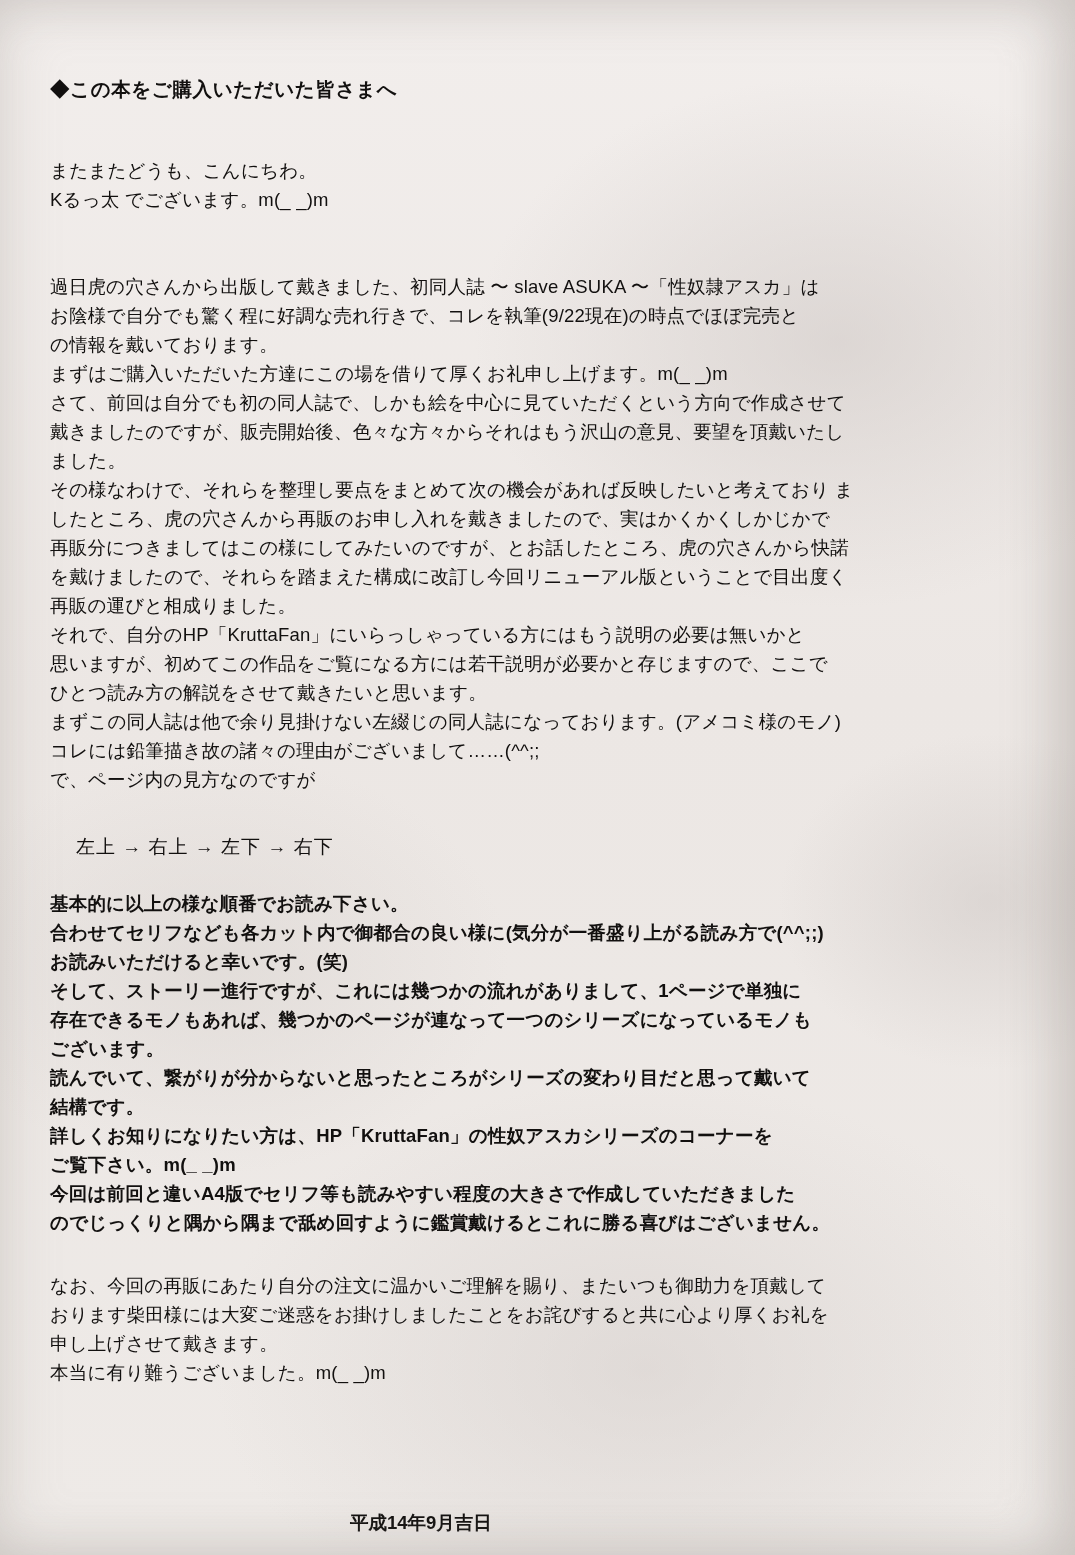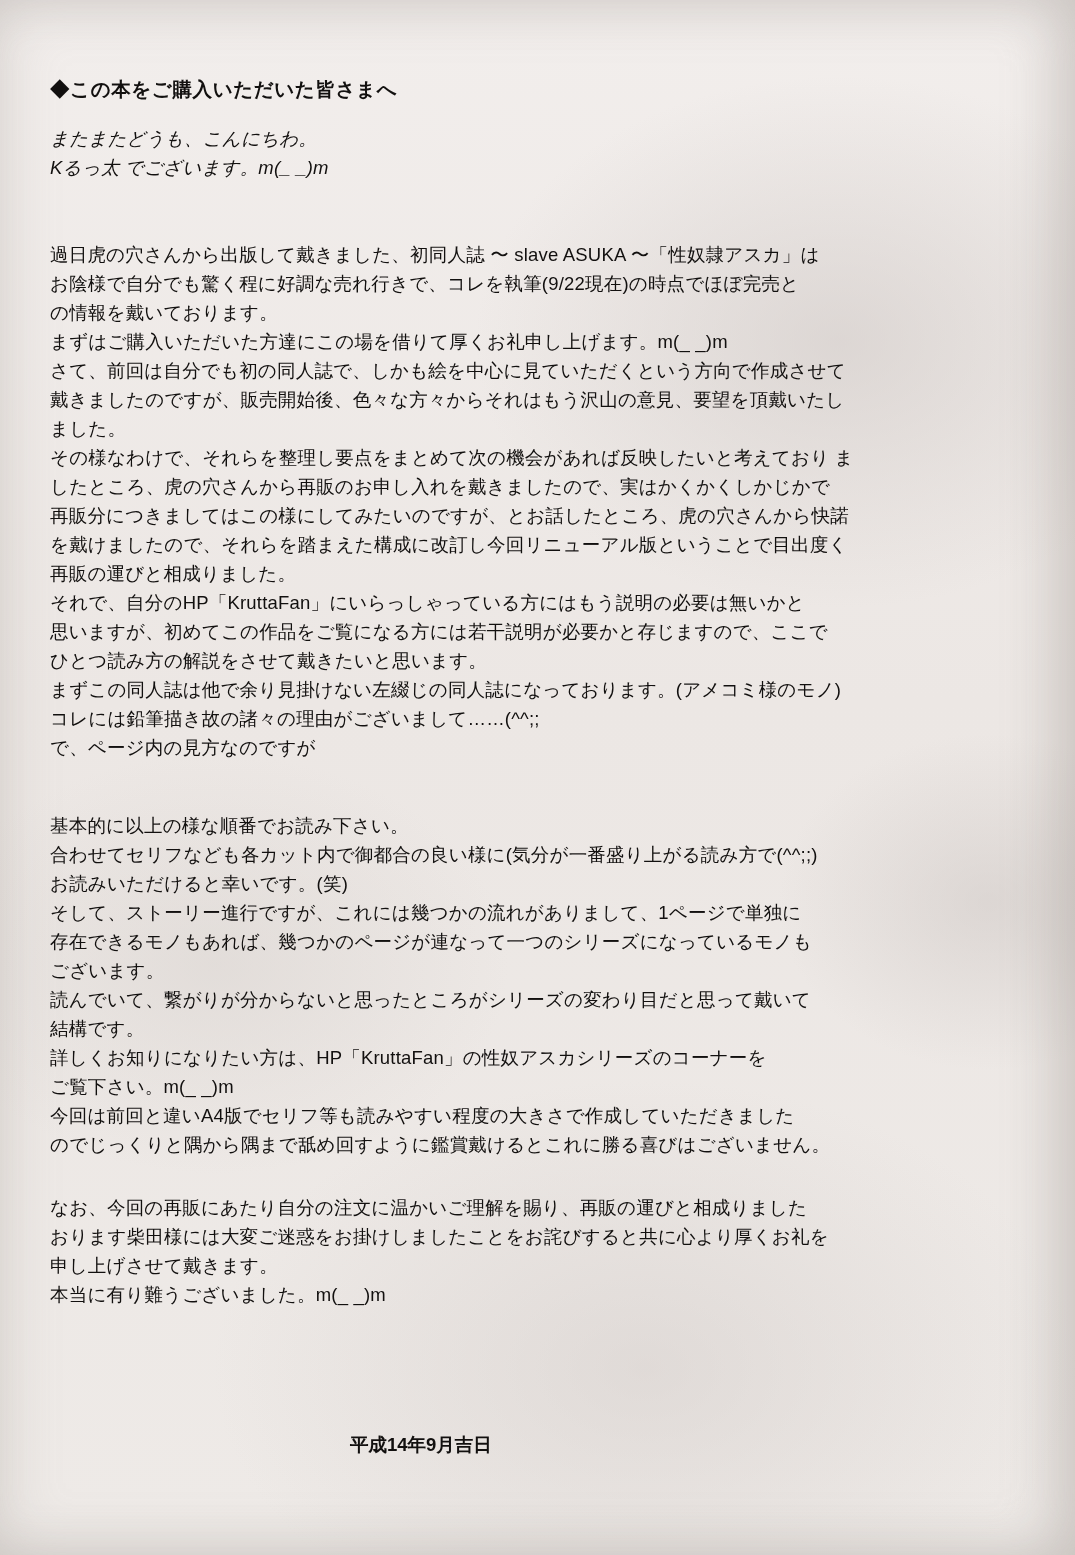--- a/index.html
+++ b/index.html
@@ -45,30 +45,30 @@
     letter-spacing: 0.6px;
     margin: 14px 0 0 0;
     white-space: pre;
   }
   .para {
     font-size: 18.5px;
     line-height: 29px;
     letter-spacing: 0.2px;
     white-space: pre-wrap;
   }
-  .block-greeting { margin-top: 21px; font-style: italic; }
+  .block-greeting { margin-top: 53px; }
   .block-body { margin-top: 58px; }
   .reading-order {
     font-size: 19px;
     letter-spacing: 1px;
     margin-top: 40px;
     margin-left: 26px;
     white-space: pre;
   }
-  .block-body2 { margin-top: 49px; }
+  .block-body2 { margin-top: 29px; font-weight: bold; }
   .block-thanks { margin-top: 34px; }
   .signature {
     margin-top: 58px;
     margin-left: 300px;
     font-size: 18.5px;
     line-height: 31px;
     white-space: pre-wrap;
   }
   .sig-line { display: block; font-weight: bold; }
 </style>
@@ -96,35 +96,36 @@
 再販分につきましてはこの様にしてみたいのですが、とお話したところ、虎の穴さんから快諾
 を戴けましたので、それらを踏まえた構成に改訂し今回リニューアル版ということで目出度く
 再販の運びと相成りました。
 それで、自分のHP「KruttaFan」にいらっしゃっている方にはもう説明の必要は無いかと
 思いますが、初めてこの作品をご覧になる方には若干説明が必要かと存じますので、ここで
 ひとつ読み方の解説をさせて戴きたいと思います。
 まずこの同人誌は他で余り見掛けない左綴じの同人誌になっております。(アメコミ様のモノ)
 コレには鉛筆描き故の諸々の理由がございまして……(^^;;
 で、ページ内の見方なのですが</p>
 
+  <p class="reading-order">左上 → 右上 → 左下 → 右下</p>
 
   <p class="para block-body2">基本的に以上の様な順番でお読み下さい。
 合わせてセリフなども各カット内で御都合の良い様に(気分が一番盛り上がる読み方で(^^;;)
 お読みいただけると幸いです。(笑)
 そして、ストーリー進行ですが、これには幾つかの流れがありまして、1ページで単独に
 存在できるモノもあれば、幾つかのページが連なって一つのシリーズになっているモノも
 ございます。
 読んでいて、繋がりが分からないと思ったところがシリーズの変わり目だと思って戴いて
 結構です。
 詳しくお知りになりたい方は、HP「KruttaFan」の性奴アスカシリーズのコーナーを
 ご覧下さい。m(_ _)m
 今回は前回と違いA4版でセリフ等も読みやすい程度の大きさで作成していただきました
 のでじっくりと隅から隅まで舐め回すように鑑賞戴けるとこれに勝る喜びはございません。</p>
 
-  <p class="para block-thanks">なお、今回の再販にあたり自分の注文に温かいご理解を賜り、再販の運びと相成りました
+  <p class="para block-thanks">なお、今回の再販にあたり自分の注文に温かいご理解を賜り、またいつも御助力を頂戴して
 おります柴田様には大変ご迷惑をお掛けしましたことをお詫びすると共に心より厚くお礼を
 申し上げさせて戴きます。
 本当に有り難うございました。m(_ _)m</p>
 
   <div class="signature">
     <span class="sig-line">平成14年9月吉日</span>
     
   </div>
 
 </div>

